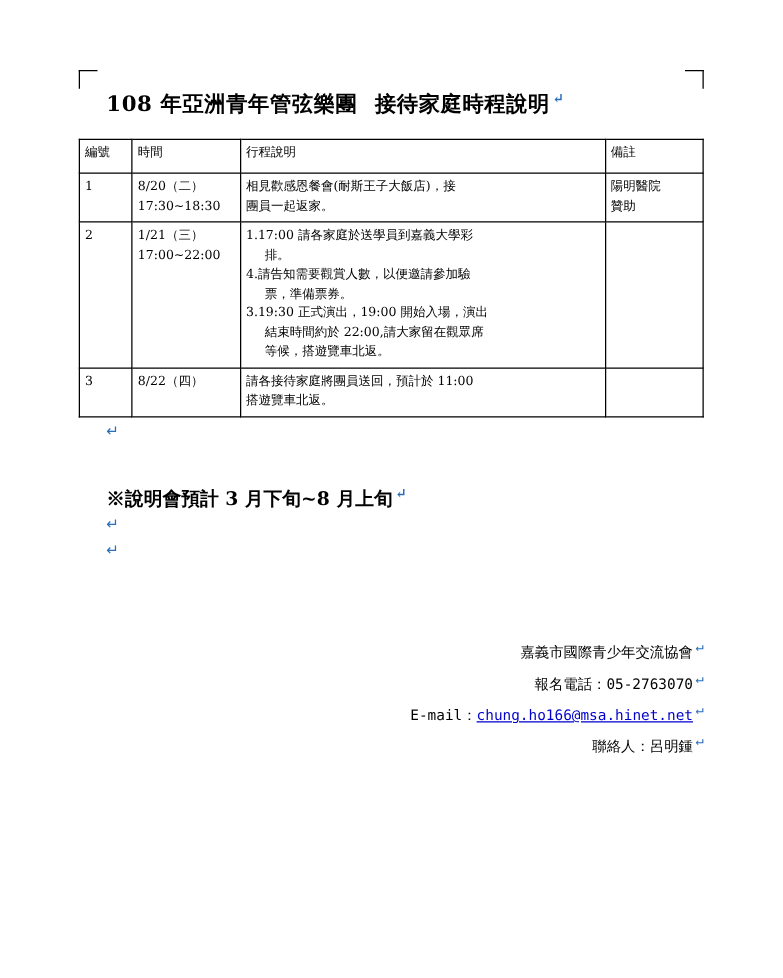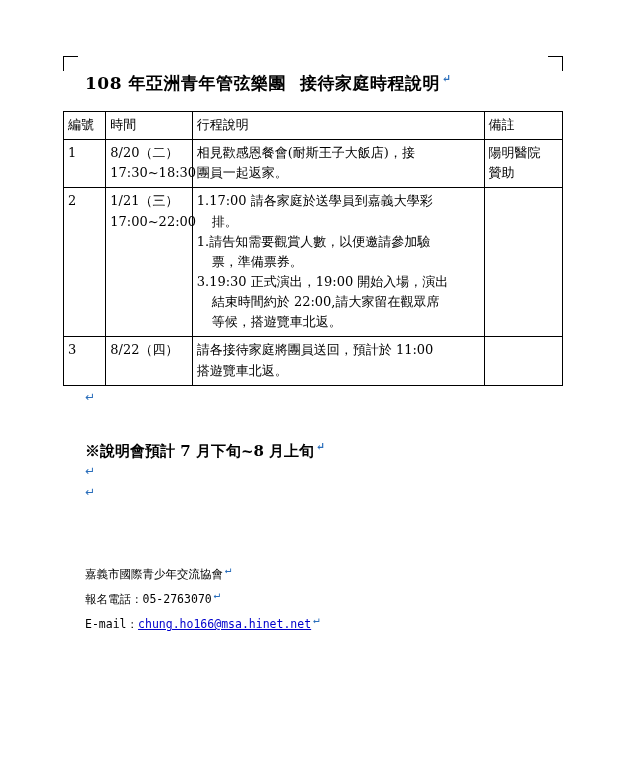--- a/index.html
+++ b/index.html
@@ -63,21 +63,21 @@
     margin: 4px 0 0 22px;
     height: 14px;
   }
 
   table.schedule {
     margin-top: 8px;
     border-collapse: collapse;
     width: 500px;
     table-layout: fixed;
     font-family: "DejaVu Serif", "Liberation Serif", serif;
-    font-size: 13px;
+    font-size: 10px;
   }
   table.schedule th,
   table.schedule td {
     border: 1px solid #000;
     vertical-align: top;
     padding: 3px 4px 4px 4px;
     line-height: 1.55;
   }
   table.schedule th {
     font-weight: normal;
@@ -99,20 +99,21 @@
     font-size: 15px;
     margin: 36px 0 0 22px;
   }
 
   .contact {
     margin-top: 56px;
     margin-left: 22px;
     font-family: "DejaVu Sans Mono", "Liberation Mono", monospace;
     font-size: 11.5px;
     line-height: 1.85;
+    text-align: right;
   }
   .contact a {
     color: #0000cc;
     text-decoration: underline;
   }
   .spacer-marks {
     margin-left: 22px;
     color: #2a6ebb;
     font-size: 12px;
     line-height: 1.8;
@@ -164,21 +165,21 @@
       </tr>
       <tr>
         <td>2</td>
         <td>
           <div class="cell-line">1/21（三）</div>
           <div class="cell-line">17:00~22:00</div>
         </td>
         <td>
           <div class="desc-item">1.17:00 請各家庭於送學員到嘉義大學彩</div>
           <div class="desc-item indent">排。</div>
-          <div class="desc-item">1.請告知需要觀賞人數，以便邀請參加驗</div>
+          <div class="desc-item">4.請告知需要觀賞人數，以便邀請參加驗</div>
           <div class="desc-item indent">票，準備票券。</div>
           <div class="desc-item">3.19:30 正式演出，19:00 開始入場，演出</div>
           <div class="desc-item indent">結束時間約於 22:00,請大家留在觀眾席</div>
           <div class="desc-item indent">等候，搭遊覽車北返。</div>
         </td>
         <td></td>
       </tr>
       <tr>
         <td>3</td>
         <td>
@@ -189,33 +190,36 @@
           <div class="desc-item">搭遊覽車北返。</div>
         </td>
         <td></td>
       </tr>
     </tbody>
   </table>
 
   <div class="pilcrow-line">↵</div>
 
   <div class="note-after">
-    <span>※說明會預計 7 月下旬~8 月上旬</span><span class="pilcrow">↵</span>
+    <span>※說明會預計 3 月下旬~8 月上旬</span><span class="pilcrow">↵</span>
   </div>
 
   <div class="spacer-marks">
     <div>↵</div>
     <div>↵</div>
   </div>
 
   <div class="contact">
     <div>
       <span>嘉義市國際青少年交流協會</span><span class="pilcrow">↵</span>
     </div>
     <div>
       <span>報名電話：05-2763070</span><span class="pilcrow">↵</span>
     </div>
     <div>
       <span>E-mail：</span><a href="#">chung.ho166@msa.hinet.net</a><span class="pilcrow">↵</span>
     </div>
+    <div>
+      <span>聯絡人：呂明鍾</span><span class="pilcrow">↵</span>
+    </div>
   </div>
 
 </div>
 
 </body></html>

